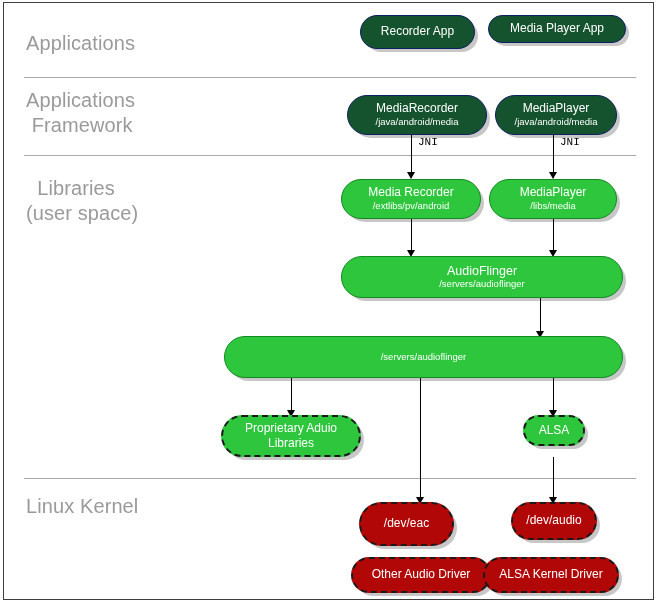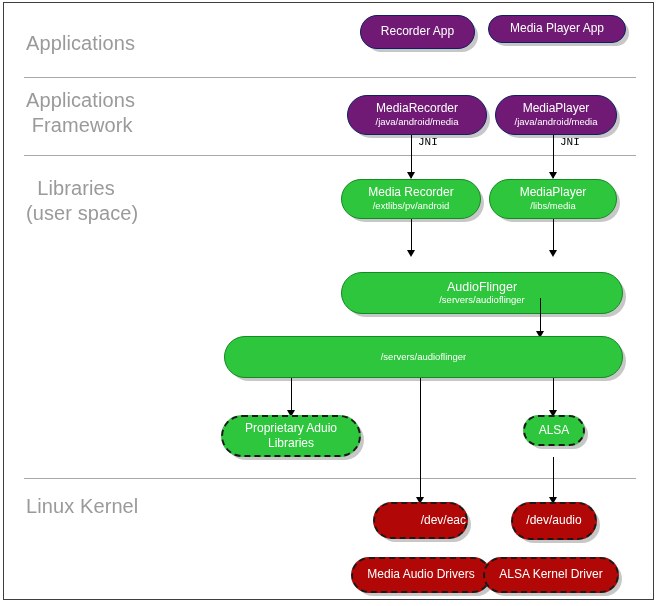--- a/index.html
+++ b/index.html
@@ -84,21 +84,21 @@
   .node .title {
     font-size: 12px;
     white-space: nowrap;
   }
   .node .sub {
     font-size: 9.5px;
     white-space: nowrap;
     margin-top: 1px;
   }
   .node.blue {
-    background: #701a75;
+    background: #14532d;
     border: 1px solid #0f1f63;
   }
   .node.green {
     background: #2dc63c;
     border: 1px solid #148a22;
     align-items: center;
   }
   .node.green-dashed {
     background: #2dc63c;
     border: 2px dashed #1a1a1a;
@@ -164,21 +164,21 @@
     <span class="title">MediaPlayer</span>
     <span class="sub">/libs/media</span>
   </div>
 
   <div class="vline" style="left:411px; top:219px; height:36px;"></div>
   <div class="arrowhead" style="left:407px; top:250px;"></div>
 
   <div class="vline" style="left:553px; top:219px; height:36px;"></div>
   <div class="arrowhead" style="left:549px; top:250px;"></div>
 
-  <div class="node green big" style="left:341px; top:272px; width:282px; height:42px;">
+  <div class="node green big" style="left:341px; top:256px; width:282px; height:42px;">
     <span class="title">AudioFlinger</span>
     <span class="sub">/servers/audioflinger</span>
   </div>
 
   <div class="vline" style="left:540px; top:298px; height:38px;"></div>
   <div class="arrowhead" style="left:536px; top:331px;"></div>
 
   <div class="node green big" style="left:224px; top:336px; width:399px; height:42px;">
     <span class="sub">/servers/audioflinger</span>
   </div>
@@ -197,28 +197,28 @@
     <span class="sub" style="font-size:12px;">Libraries</span>
   </div>
 
   <div class="node green-dashed" style="left:523px; top:415px; width:62px; height:31px;">
     <span class="title">ALSA</span>
   </div>
 
   <div class="vline" style="left:553px; top:457px; height:45px;"></div>
   <div class="arrowhead" style="left:549px; top:497px;"></div>
 
-  <div class="node red-dashed" style="left:373px; top:502px; width:95px; height:37px;align-items:flex-end;">
+  <div class="node red-dashed" style="left:359px; top:502px; width:95px; height:44px;">
     <span class="title">/dev/eac</span>
   </div>
 
   <div class="node red-dashed" style="left:511px; top:502px; width:86px; height:38px;">
     <span class="title">/dev/audio</span>
   </div>
 
   <div class="node red-dashed" style="left:351px; top:557px; width:140px; height:36px;">
-    <span class="title">Media Audio Drivers</span>
+    <span class="title">Other Audio Driver</span>
   </div>
 
   <div class="node red-dashed" style="left:483px; top:557px; width:136px; height:36px;">
     <span class="title">ALSA Kernel Driver</span>
   </div>
 </div>
 
 </body></html>

